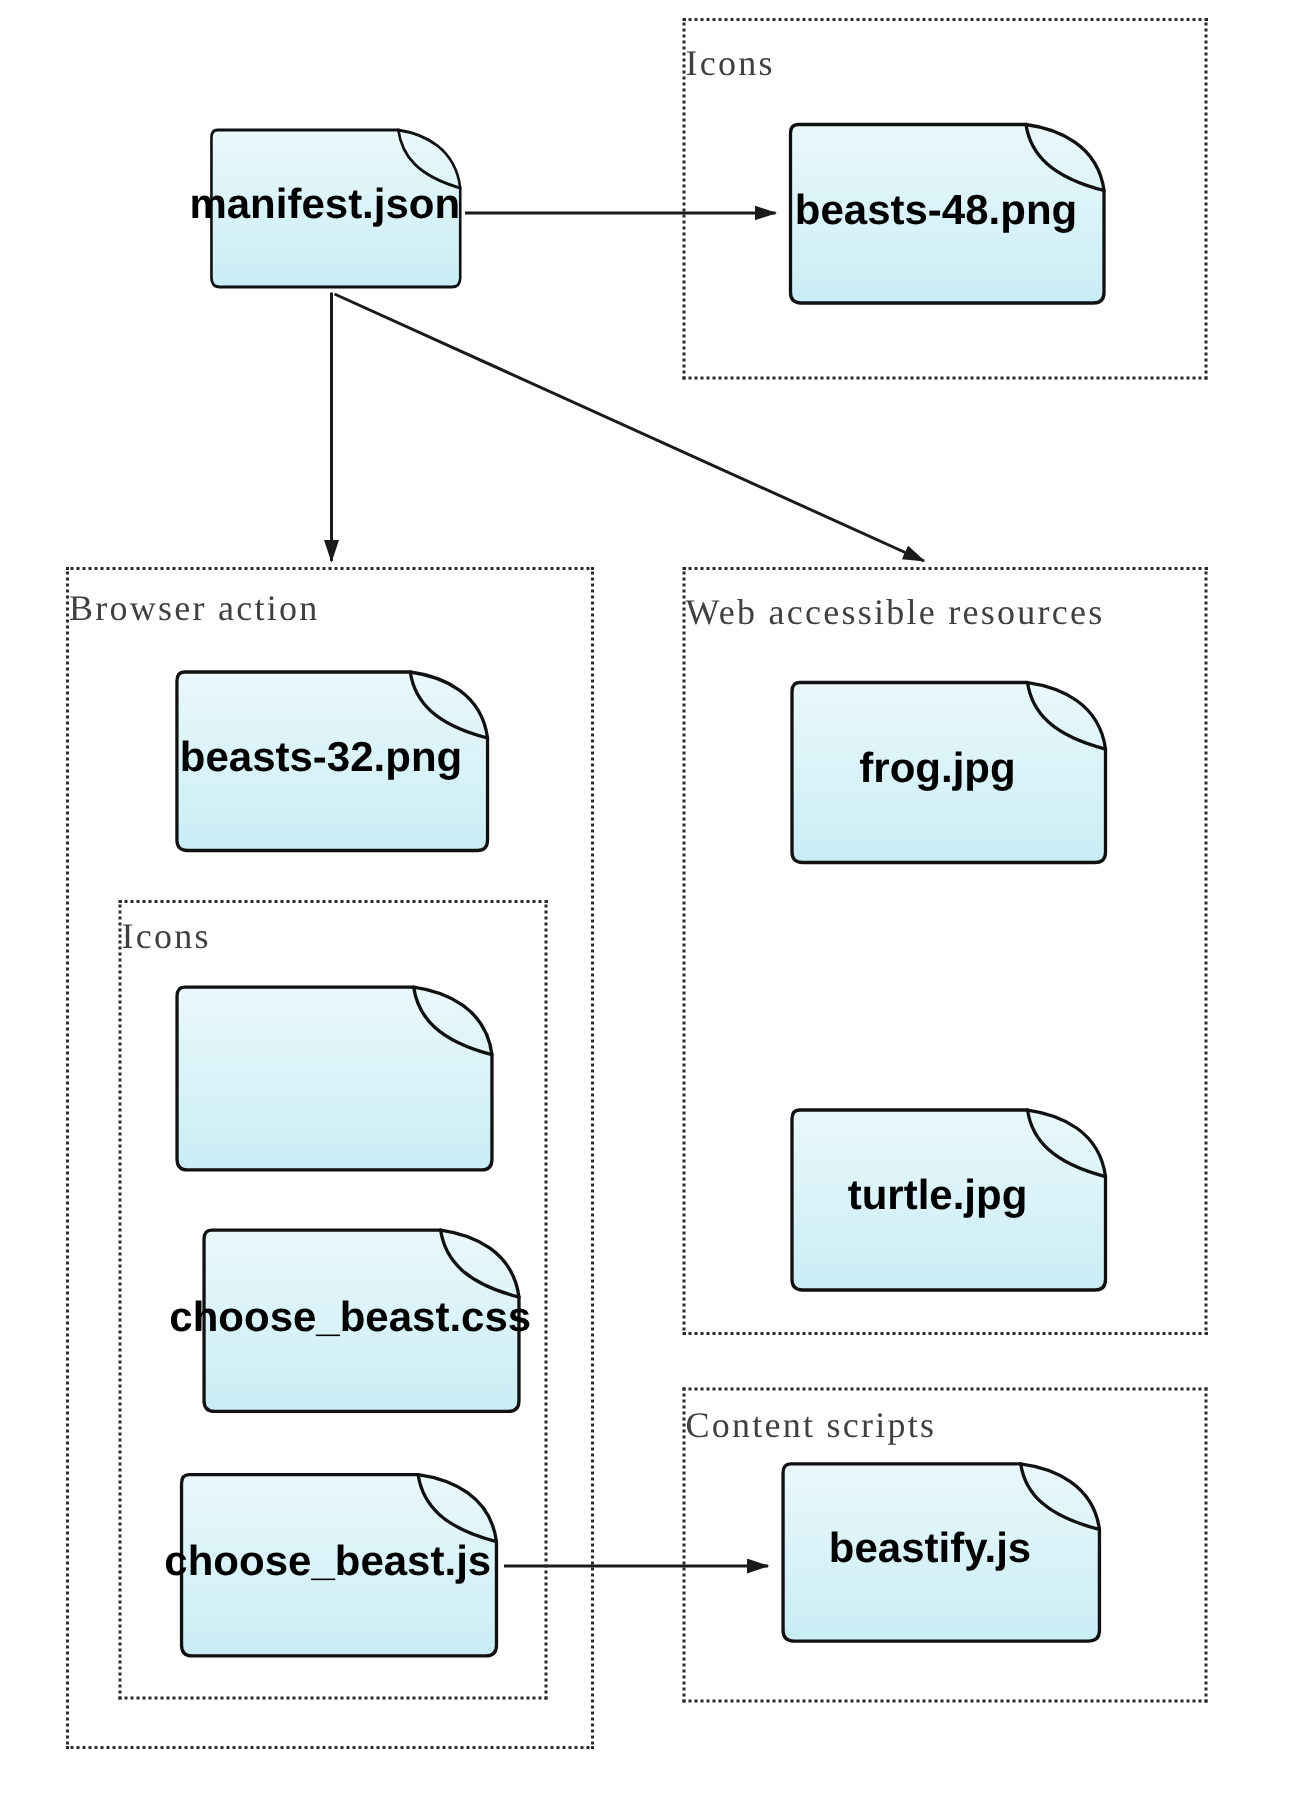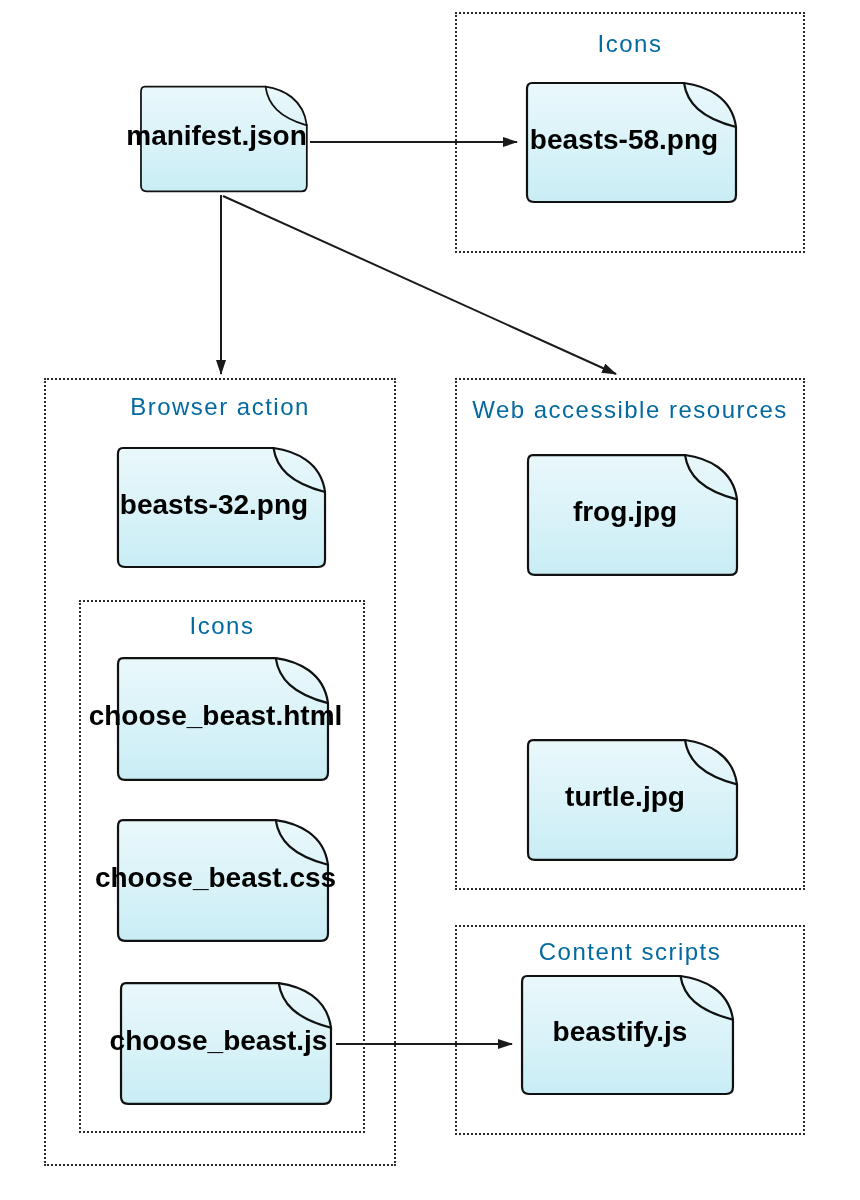--- a/index.html
+++ b/index.html
@@ -28,25 +28,24 @@
     stroke-width: 2;
   }
   .group-box {
     position: absolute;
     border: 2px dotted #2b2b2b;
     box-sizing: border-box;
     background: transparent;
   }
   .group-title {
     width: 100%;
-    text-align: center;
-    font-family: Liberation Sans, sans-serif;
+    font-family: Liberation Serif, serif;
     font-size: 24px;
     letter-spacing: 1.5px;
-    color: #0369a1;
+    color: #404040;
     white-space: nowrap;
   }
   .file-node {
     position: absolute;
   }
   .file-node svg.doc-shape {
     position: absolute;
     left: 0;
     top: 0;
     width: 100%;
@@ -128,40 +127,39 @@
       <path class="doc-fold" d="M162,3 C165,23 179,38 214,47"></path>
     </svg>
     <span class="file-label">manifest.json</span>
   </div>
 
   <div class="file-node" style="left:522px; top:80px; width:218px; height:125px;">
     <svg class="doc-shape" viewBox="0 0 218 125" preserveAspectRatio="none">
       <path class="doc-body" d="M10,3 L162,3 C184,6 210,17 214,47 L214,115 Q214,122 207,122 L12,122 Q5,122 5,115 L5,9 Q5,3 10,3 Z"></path>
       <path class="doc-fold" d="M162,3 C165,23 179,38 214,47"></path>
     </svg>
-    <span class="file-label">beasts-58.png</span>
+    <span class="file-label">beasts-48.png</span>
   </div>
 
   <div class="file-node" style="left:113px; top:445px; width:216px; height:125px;">
     <svg class="doc-shape" viewBox="0 0 218 125" preserveAspectRatio="none">
       <path class="doc-body" d="M10,3 L162,3 C184,6 210,17 214,47 L214,115 Q214,122 207,122 L12,122 Q5,122 5,115 L5,9 Q5,3 10,3 Z"></path>
       <path class="doc-fold" d="M162,3 C165,23 179,38 214,47"></path>
     </svg>
     <span class="file-label">beasts-32.png</span>
   </div>
 
   <div class="file-node" style="left:113px; top:655px; width:219px; height:128px;">
     <svg class="doc-shape" viewBox="0 0 218 125" preserveAspectRatio="none">
       <path class="doc-body" d="M10,3 L162,3 C184,6 210,17 214,47 L214,115 Q214,122 207,122 L12,122 Q5,122 5,115 L5,9 Q5,3 10,3 Z"></path>
       <path class="doc-fold" d="M162,3 C165,23 179,38 214,47"></path>
     </svg>
-    <span class="file-label">choose_beast.html</span>
   </div>
 
-  <div class="file-node" style="left:113px; top:817px; width:219px; height:127px;">
+  <div class="file-node" style="left:131px; top:817px; width:219px; height:127px;">
     <svg class="doc-shape" viewBox="0 0 218 125" preserveAspectRatio="none">
       <path class="doc-body" d="M10,3 L162,3 C184,6 210,17 214,47 L214,115 Q214,122 207,122 L12,122 Q5,122 5,115 L5,9 Q5,3 10,3 Z"></path>
       <path class="doc-fold" d="M162,3 C165,23 179,38 214,47"></path>
     </svg>
     <span class="file-label">choose_beast.css</span>
   </div>
 
   <div class="file-node" style="left:116px; top:980px; width:219px; height:127px;">
     <svg class="doc-shape" viewBox="0 0 218 125" preserveAspectRatio="none">
       <path class="doc-body" d="M10,3 L162,3 C184,6 210,17 214,47 L214,115 Q214,122 207,122 L12,122 Q5,122 5,115 L5,9 Q5,3 10,3 Z"></path>

